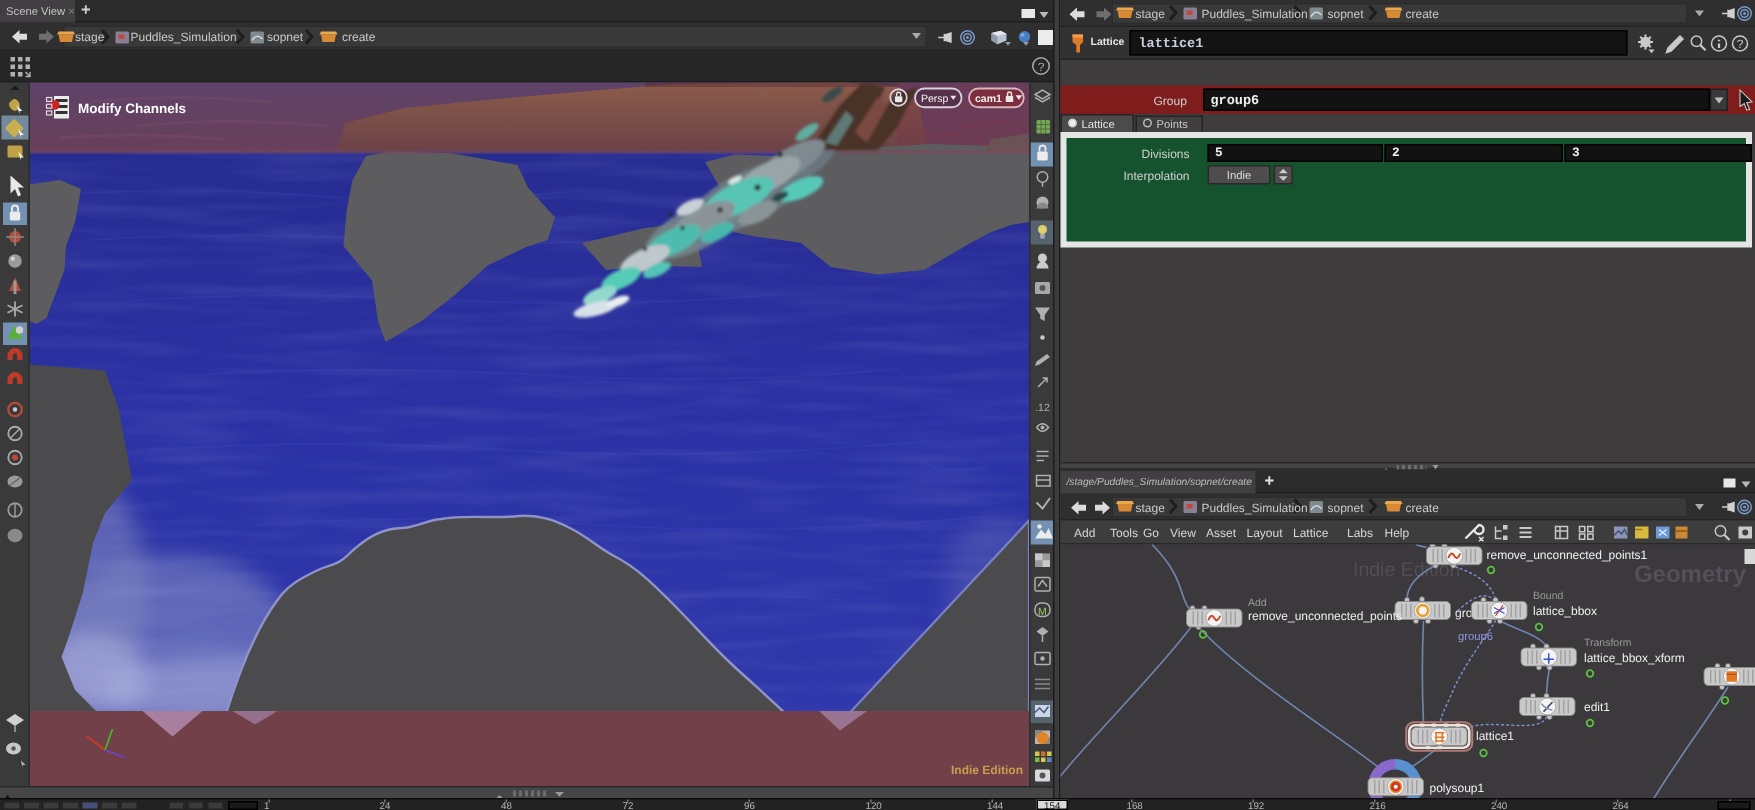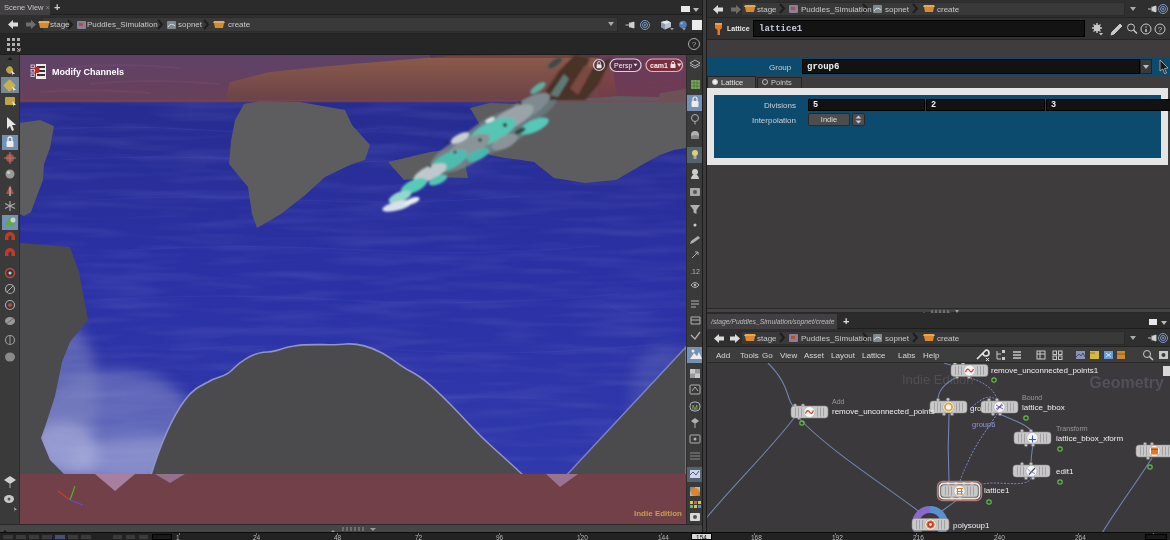--- a/index.html
+++ b/index.html
@@ -393,39 +393,39 @@
             <path d="M42.5 8 L46 11.5" stroke-width="1.5"></path>
       <circle cx="55" cy="7" r="5"></circle>
             <path d="M55 4.5 v1 M55 7 v3" stroke-width="1.5"></path>
       <circle cx="69" cy="7" r="5"></circle>
             <text x="69" y="10" font-size="8" fill="#c9c9c9" stroke="none" text-anchor="middle" font-family="Liberation Sans">?</text>
       </g>
     </svg>
   </div>
 
 
-  <div class="a" style="left:0;top:57px;width:463px;height:19px;background:#0c4a6e">
+  <div class="a" style="left:0;top:57px;width:463px;height:19px;background:#7f1d1d">
     <div class="a txt" style="left:62px;top:6px;color:#d0d0d0">Group</div>
     <div class="a" style="left:95px;top:2px;width:338px;height:15px;background:#131213;border:1px solid #000;color:#f0f0f0;font-size:9px;font-weight:bold;font-family:'Liberation Mono',monospace;line-height:14px;padding-left:4px">group6</div>
     <div class="a" style="left:433px;top:2px;width:12px;height:15px;background:#3a393a;border:1px solid #222">
       <div class="a" style="left:2px;top:5px;width:0;height:0;border:3px solid transparent;border-top:4px solid #bbb"></div>
     </div>
     <svg class="a" style="left:450px;top:2px" width="13" height="15" viewBox="0 0 13 15">
           <path d="M3 1 L11 9 L7.5 9.5 L9.5 14 L7.5 14.5 L5.8 10 L3 12 Z" fill="#1a1a1a" stroke="#cfcfcf" stroke-width="0.7"></path>
         </svg>
   </div>
 
   <div class="a" style="left:0;top:76px;width:463px;height:12px">
     <div class="a" style="left:0;top:0;width:49px;height:12px;background:#4c4a4b;border:1px solid #252425;border-bottom:none;color:#e4e4e4;font-size:7.5px;line-height:11px">
       <span style="display:inline-block;width:6px;height:6px;border-radius:50%;border:1px solid #ccc;background:#eee;margin:0 3px 0 4px"></span>Lattice</div>
     <div class="a" style="left:50px;top:1px;width:45px;height:11px;background:#403e3f;border:1px solid #252425;border-bottom:none;color:#c8c8c8;font-size:7.5px;line-height:10px">
       <span style="display:inline-block;width:6px;height:6px;border-radius:50%;border:1px solid #bbb;background:transparent;margin:0 3px 0 4px"></span>Points</div>
   </div>
 
-  <div class="a" style="left:0;top:88px;width:461px;height:77px;background:#0c4a6e;border:7px solid #e5e5e5">
+  <div class="a" style="left:0;top:88px;width:461px;height:77px;background:#14532d;border:4px solid #e5e5e5">
     <div class="a txt" style="left:24px;top:6px;width:58px;text-align:right;color:#d0d0d0">Divisions</div>
     <div class="a" style="left:94px;top:4px;width:117px;height:12px;background:#131213;border:1px solid #000;color:#f0f0f0;font-size:8.5px;font-weight:bold;font-family:'Liberation Mono',monospace;line-height:11px;padding-left:4px">5</div>
     <div class="a" style="left:212px;top:4px;width:119px;height:12px;background:#131213;border:1px solid #000;color:#f0f0f0;font-size:8.5px;font-weight:bold;font-family:'Liberation Mono',monospace;line-height:11px;padding-left:4px">2</div>
     <div class="a" style="left:332px;top:4px;width:125px;height:12px;background:#131213;border:1px solid #000;color:#f0f0f0;font-size:8.5px;font-weight:bold;font-family:'Liberation Mono',monospace;line-height:11px;padding-left:4px">3</div>
     <div class="a txt" style="left:14px;top:21px;width:68px;text-align:right;color:#d0d0d0">Interpolation</div>
     <div class="a" style="left:94px;top:18px;width:42px;height:13px;background:#4e4c4d;border:1px solid #2a292a;border-radius:2px;color:#dedede;font-size:7.5px;text-align:center;line-height:12px">Indie</div>
     <div class="a" style="left:138px;top:18px;width:13px;height:13px;background:#4e4c4d;border:1px solid #2a292a;border-radius:2px">
           <svg width="11" height="11" viewBox="0 0 11 11">
             <path d="M5.5 1.5 L8.5 4.5 H2.5 Z M5.5 9.5 L2.5 6.5 H8.5 Z" fill="#c9c9c9"></path>
           </svg>

